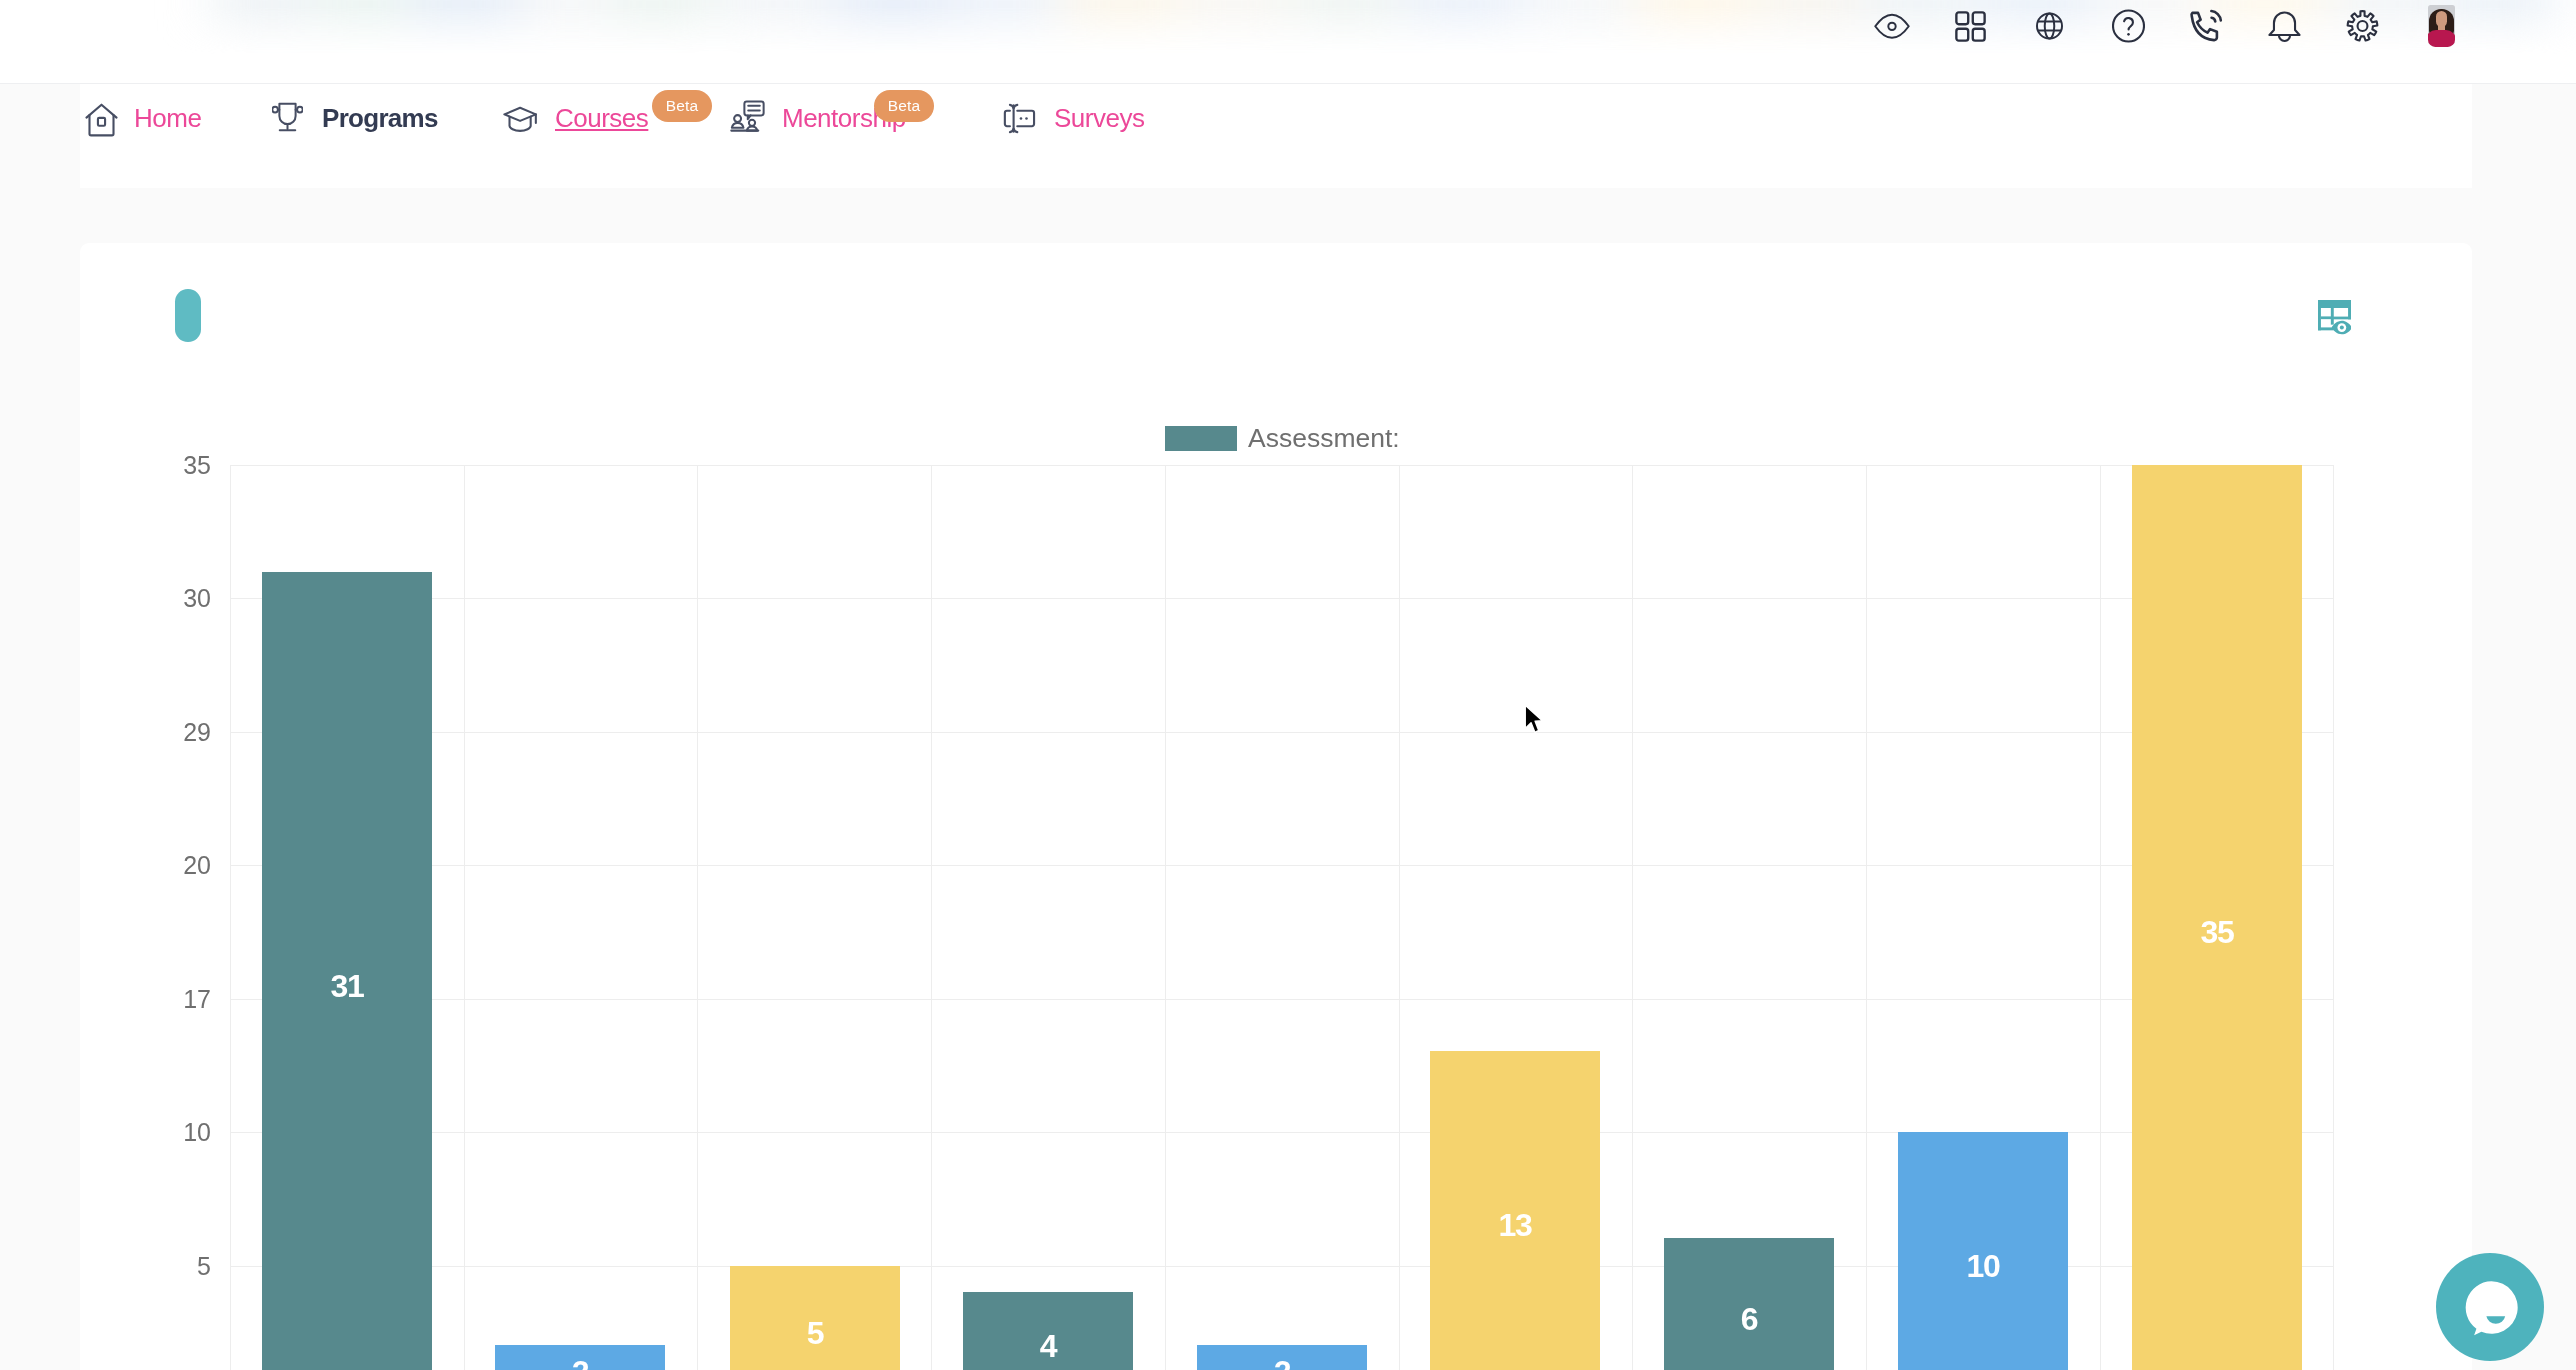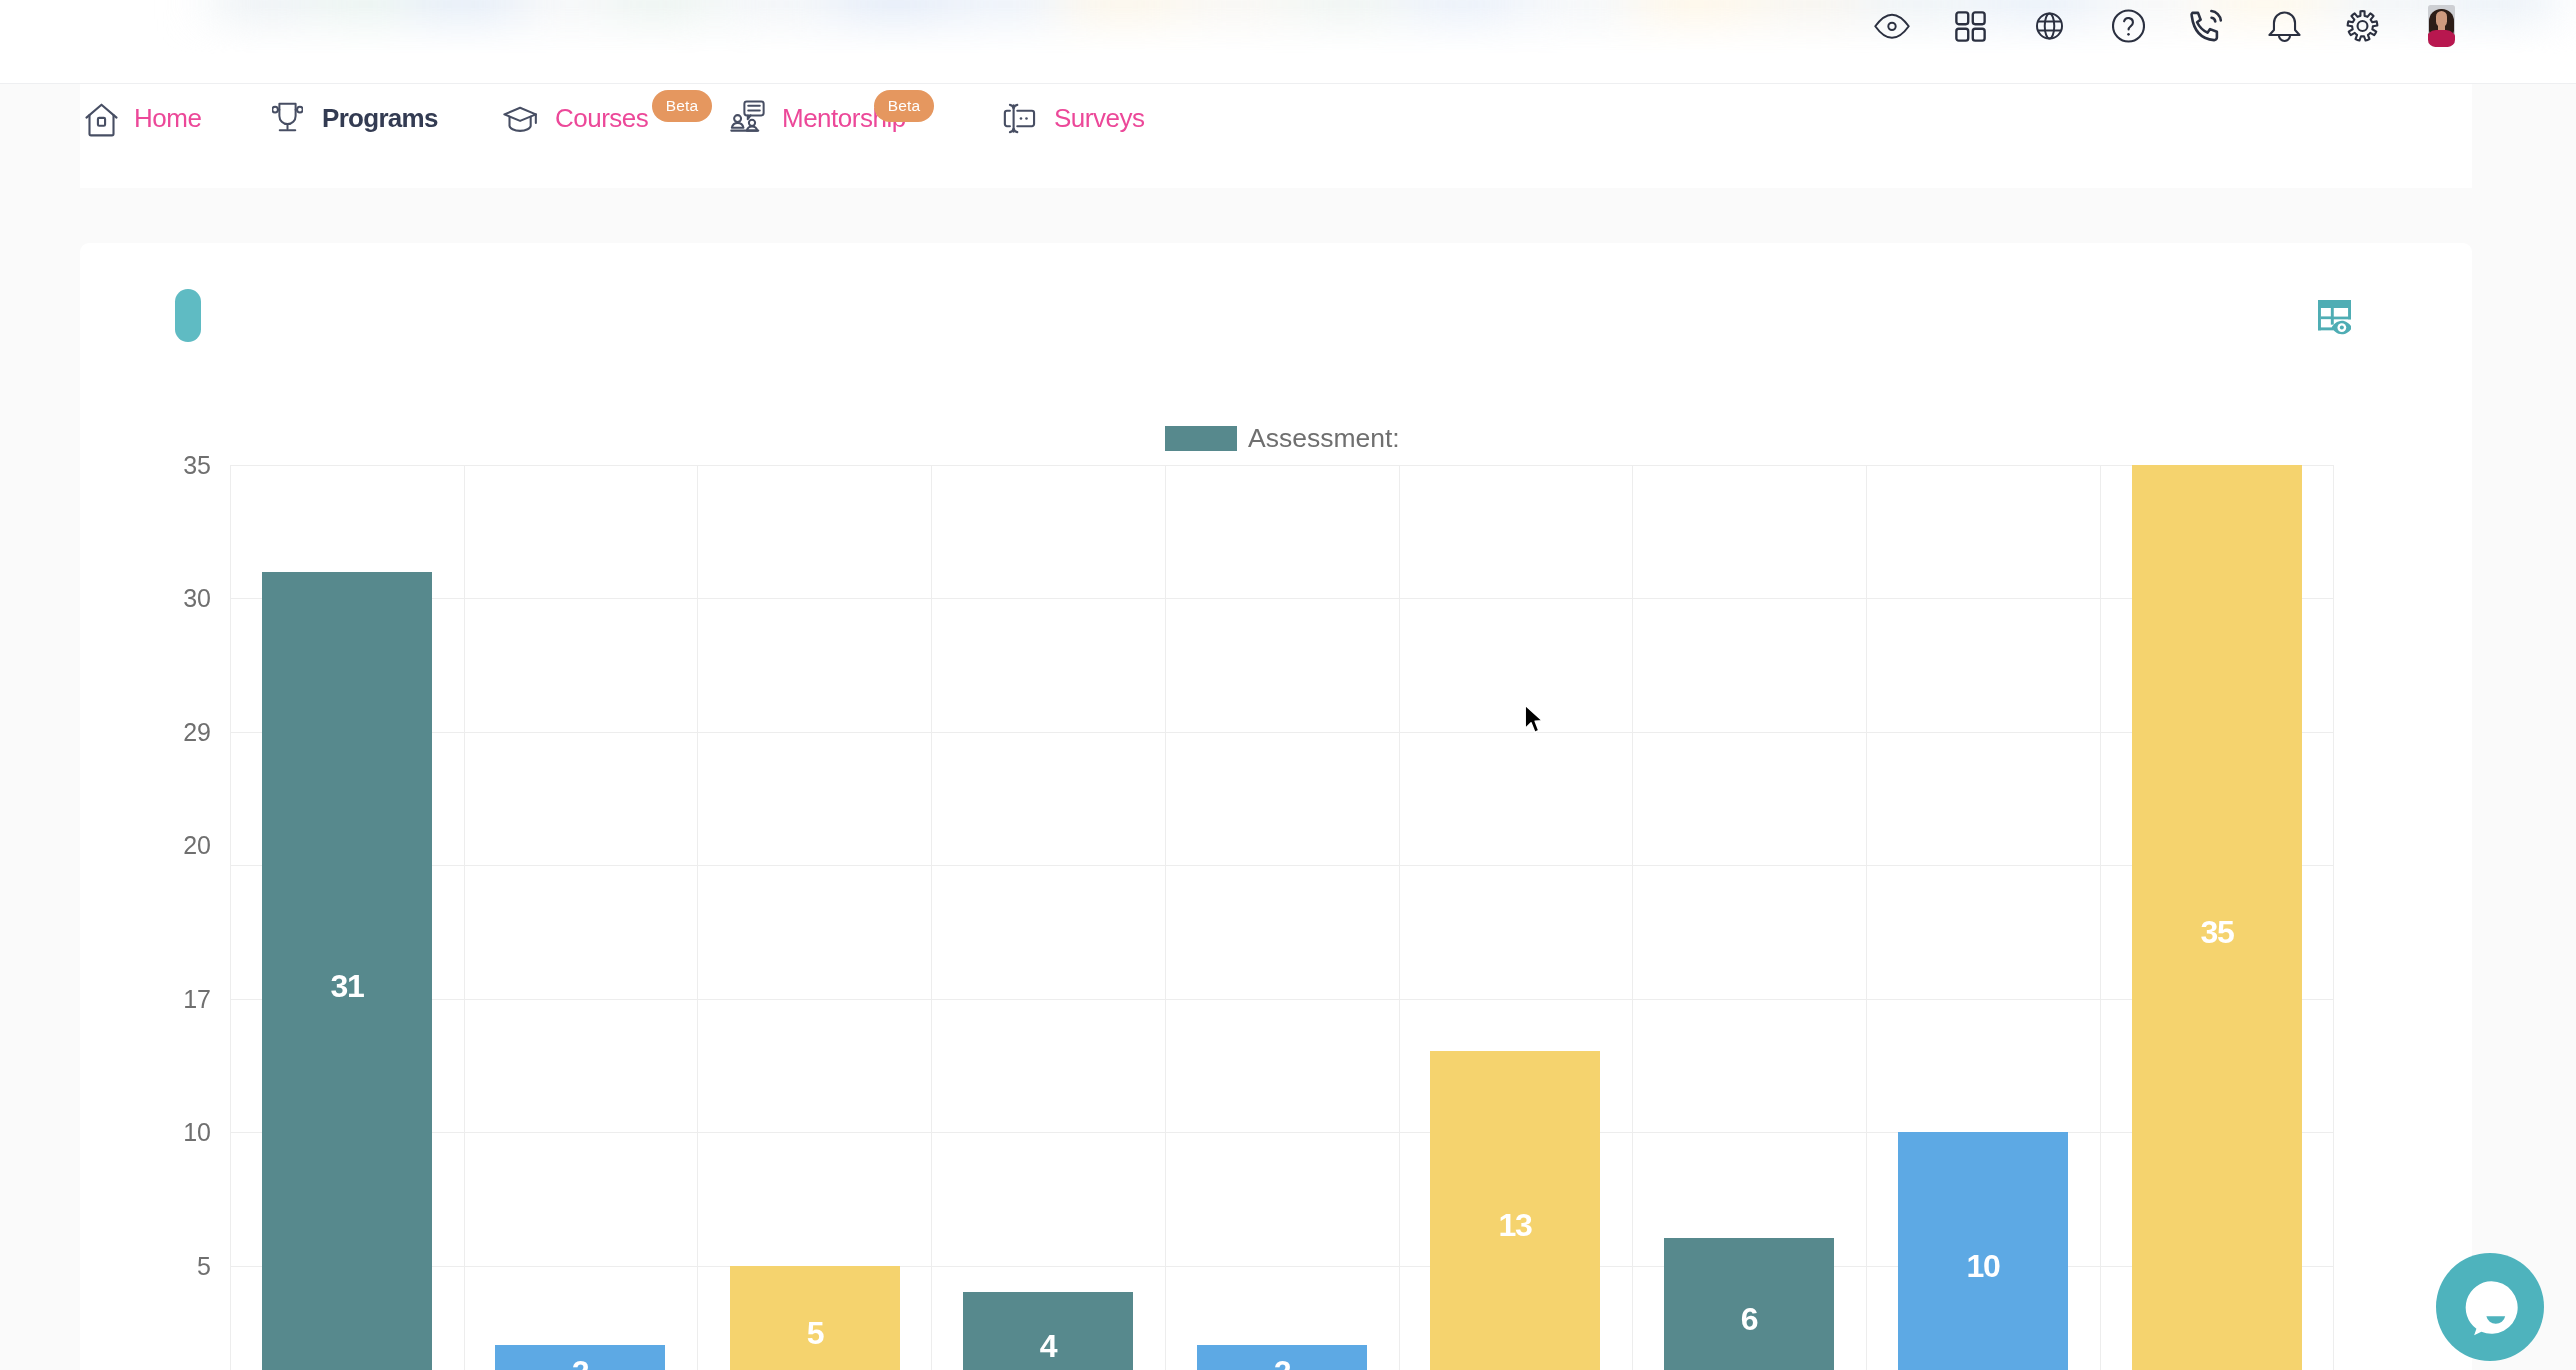--- a/index.html
+++ b/index.html
@@ -197,21 +197,21 @@
   </div>
 
   <div class="nav-item" style="left:502px;width:212px;">
     <span class="nav-icon" style="left:0;top:21px;">
       <svg width="38" height="31" viewBox="0 0 42 34" fill="none" stroke="currentColor" stroke-width="2.3" stroke-linecap="round" stroke-linejoin="round">
         <path d="M20 3 2.6 10.2 20 17.4l17.4-7.2Z"></path>
         <path d="M8.3 13v9.9c0 2.6 5.2 5.6 11.7 5.6s11.7-3 11.7-5.6V13"></path>
         <path d="M37.4 10.2v9.6"></path>
       </svg>
     </span>
-    <span class="nav-label" style="left:53px;">Courses</span>
+    <span class="nav-label" style="left:53px;text-decoration:underline;">Courses</span>
     <span class="beta" style="left:150px;">Beta</span>
   </div>
 
   <div class="nav-item" style="left:730px;width:204px;">
     <span class="nav-icon" style="left:0;top:15.5px;">
       <svg width="35" height="33" viewBox="0 0 38 36" fill="none" stroke="currentColor" stroke-width="2.2" stroke-linecap="round" stroke-linejoin="round">
         <rect x="15.6" y="1.6" width="21" height="15.2" rx="2.6"></rect>
         <path d="M19.8 6.2h12.6M19.8 11.4h12.6"></path>
         <path d="M22.4 16.8 19.3 20.9l.1-4.1"></path>
         <circle cx="8.2" cy="20.3" r="3.8"></circle>
@@ -270,21 +270,21 @@
       <span class="legend-label">Assessment:</span>
     </div>
     <div class="plot" id="plot">
         <div class="gridline-h" style="top: 831px;"></div>
         <div class="ytick" style="top: 831px;">5</div>
         <div class="gridline-h" style="top: 697px;"></div>
         <div class="ytick" style="top: 697px;">10</div>
         <div class="gridline-h" style="top: 564px;"></div>
         <div class="ytick" style="top: 564px;">17</div>
         <div class="gridline-h" style="top: 430px;"></div>
-        <div class="ytick" style="top: 410px; margin-left: 36px;">20</div>
+        <div class="ytick" style="top: 430px; margin-left: 36px;">20</div>
         <div class="gridline-h" style="top: 297px;"></div>
         <div class="ytick" style="top: 297px;">29</div>
         <div class="gridline-h" style="top: 163px;"></div>
         <div class="ytick" style="top: 163px;">30</div>
         <div class="gridline-h" style="top: 30px;"></div>
         <div class="ytick" style="top: 30px;">35</div>
         <div class="gridline-v" style="left: 0px; top: 30px; height: 906px;"></div>
         <div class="gridline-v" style="left: 234px; top: 30px; height: 906px;"></div>
         <div class="gridline-v" style="left: 467px; top: 30px; height: 906px;"></div>
         <div class="gridline-v" style="left: 701px; top: 30px; height: 906px;"></div>

